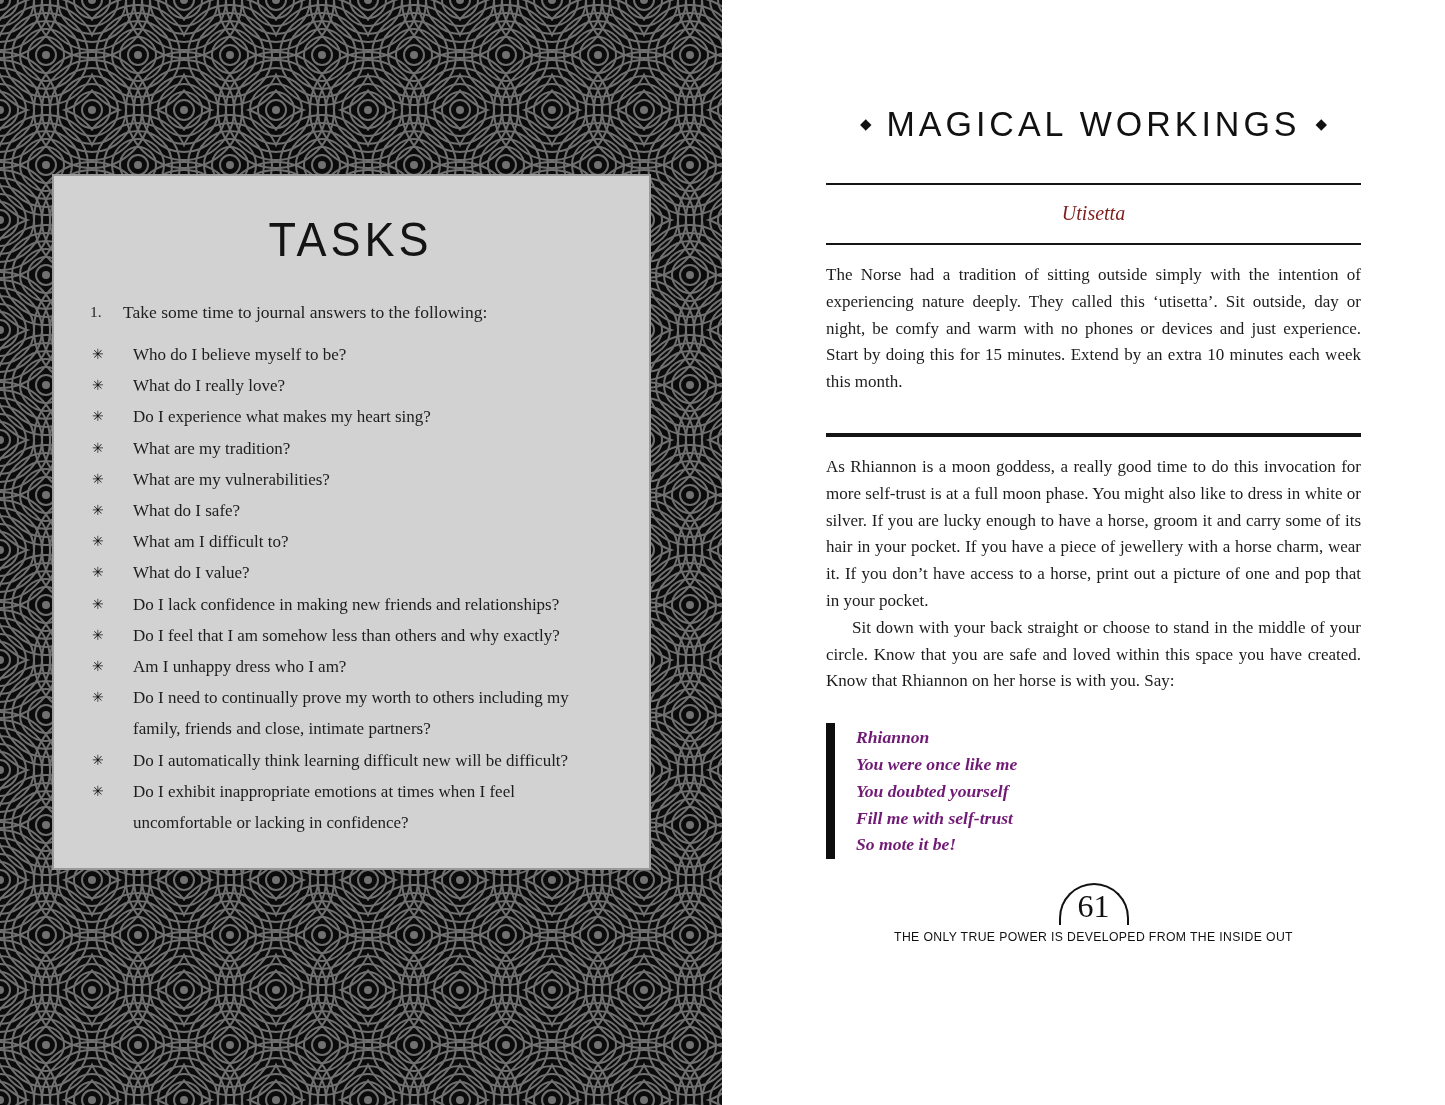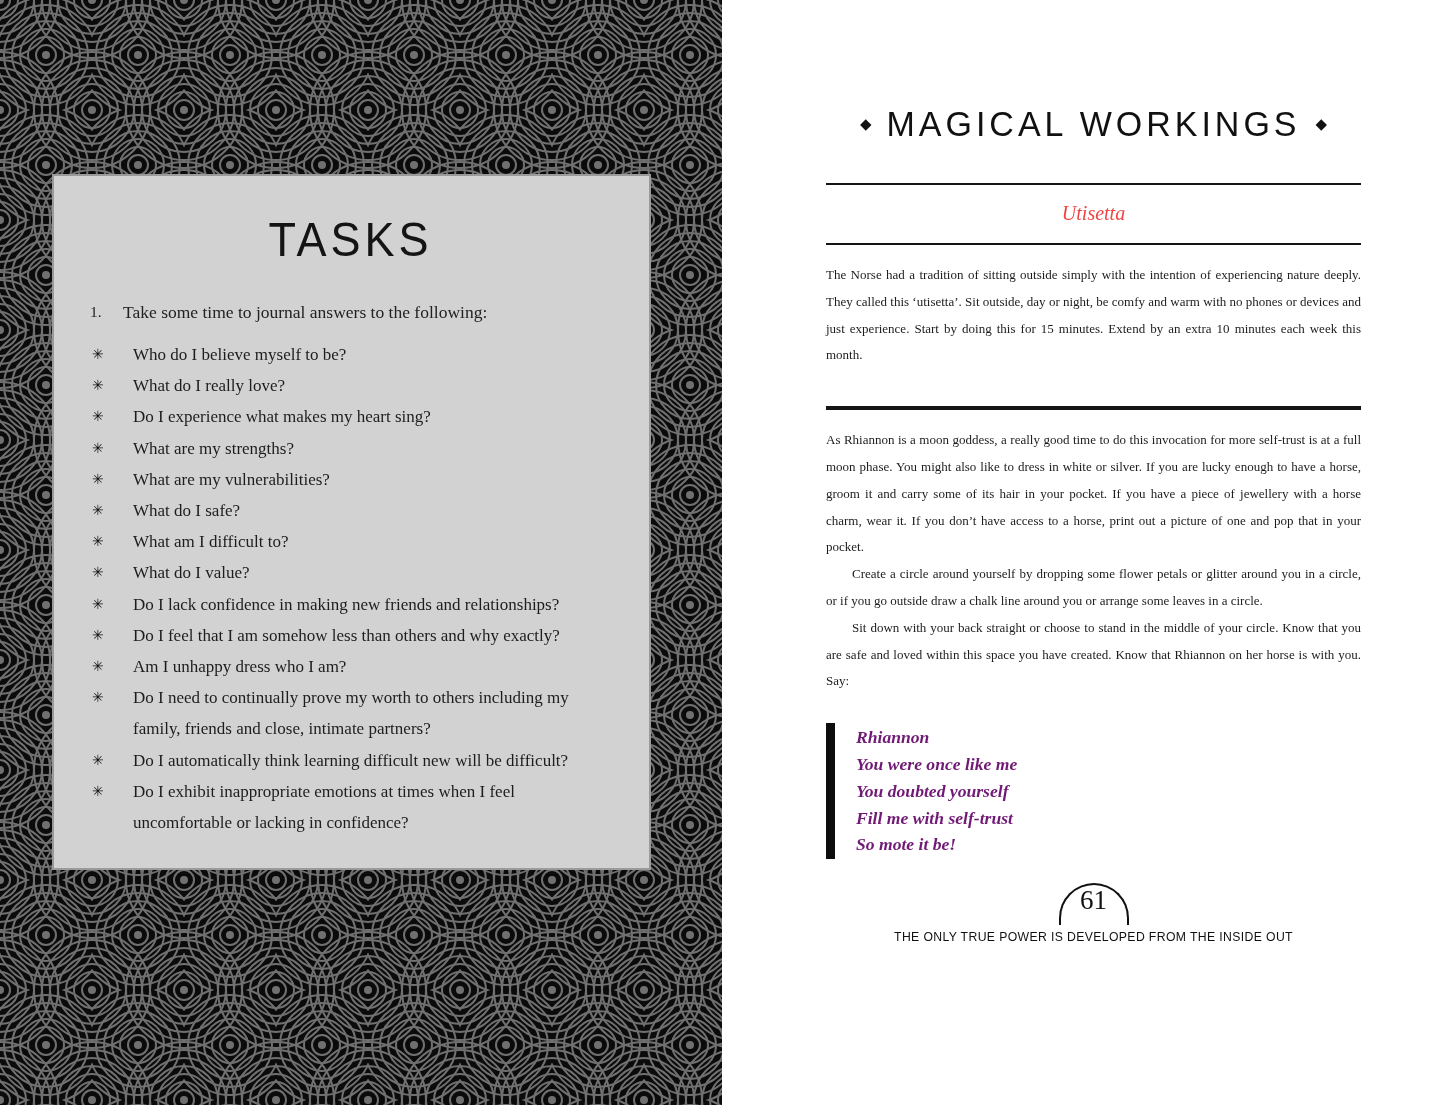--- a/index.html
+++ b/index.html
@@ -36,37 +36,37 @@
   .chapter-title {
     margin:104px 0 0; display:flex; align-items:center; justify-content:center; gap:15px;
     font-family:"Liberation Sans", sans-serif; font-weight:400; color:#111;
   }
   .chapter-title .title-text { font-size:34px; letter-spacing:4px; transform:scaleY(1.05); white-space:nowrap; }
   .chapter-title .diamond { font-size:15px; line-height:1; }
 
   .rule { height:0; border-top:2px solid #151515; }
   .rule-top1 { margin-top:40px; }
   .rule-top2 { margin-top:37px; }
-  .sec-head { text-align:center; font-style:italic; font-size:20px; color:#ef4444; padding:17px 0 18px; }
-
-  .para { text-align:justify; font-size:13px; line-height:26.8px; color:#1c1c1c; margin:17px 0 0; }
+  .sec-head { text-align:center; font-style:italic; font-size:20px; color:#7f1d1d; padding:17px 0 18px; }
+
+  .para { text-align:justify; font-size:17px; line-height:26.8px; color:#1c1c1c; margin:17px 0 0; }
   .para.cont { margin:0; text-indent:26px; }
 
   .verse {
     margin-top:28px; border-left:9px solid #0d0d0d; padding:1px 0 1px 21px;
     font-style:italic; font-weight:600; font-size:17.6px; line-height:26.8px; color:#701a75;
   }
   .verse .vline { display:block; }
 
   .page-footer { margin-top:24px; text-align:center; }
   .pagenum-arc {
     width:70px; height:42px; margin:0 auto; box-sizing:border-box;
     border:2.5px solid #111; border-bottom:none; border-radius:36px 36px 0 0;
-    display:flex; align-items:flex-start; justify-content:center;
-    font-size:27px; color:#111; font-family:"Liberation Serif", serif;
+    display:flex; align-items:flex-end; justify-content:center;
+    font-size:32px; color:#111; font-family:"Liberation Serif", serif;
   }
   .tagline {
     margin-top:4px; font-family:"Liberation Sans", sans-serif;
     font-size:13px; letter-spacing:0.4px; color:#111;
     transform:scaleX(0.94); transform-origin:center;
   }
 </style>
 </head>
 <body>
 
@@ -111,21 +111,21 @@
         <div class="task-item">
             <span class="bullet">✳</span>
             <span class="txt">What do I really love?</span>
           </div>
         <div class="task-item">
             <span class="bullet">✳</span>
             <span class="txt">Do I experience what makes my heart sing?</span>
           </div>
         <div class="task-item">
             <span class="bullet">✳</span>
-            <span class="txt">What are my strengths?</span>
+            <span class="txt">What are my tradition?</span>
           </div>
         <div class="task-item">
             <span class="bullet">✳</span>
             <span class="txt">What are my vulnerabilities?</span>
           </div>
         <div class="task-item">
             <span class="bullet">✳</span>
             <span class="txt">What do I safe?</span>
           </div>
         <div class="task-item">
@@ -176,21 +176,20 @@
       <div class="rule rule-top1"></div>
       <div class="sec-head">Utisetta</div>
       <div class="rule"></div>
 
       <p class="para">The Norse had a tradition of sitting outside simply with the intention of experiencing nature deeply. They called this ‘utisetta’. Sit outside, day or night, be comfy and warm with no phones or devices and just experience. Start by doing this for 15 minutes. Extend by an extra 10 minutes each week this month.</p>
 
       <div class="rule rule-top2"></div>
       <div class="rule"></div>
 
       <p class="para">As Rhiannon is a moon goddess, a really good time to do this invocation for more self-trust is at a full moon phase. You might also like to dress in white or silver. If you are lucky enough to have a horse, groom it and carry some of its hair in your pocket. If you have a piece of jewellery with a horse charm, wear it. If you don’t have access to a horse, print out a picture of one and pop that in your pocket.</p>
-      <p class="para cont">Create a circle around yourself by dropping some flower petals or glitter around you in a circle, or if you go outside draw a chalk line around you or arrange some leaves in a circle.</p>
       <p class="para cont">Sit down with your back straight or choose to stand in the middle of your circle. Know that you are safe and loved within this space you have created. Know that Rhiannon on her horse is with you. Say:</p>
 
       <blockquote class="verse" style="margin-left:0; margin-right:0;">
         <span class="vline">Rhiannon</span>
         <span class="vline">You were once like me</span>
         <span class="vline">You doubted yourself</span>
         <span class="vline">Fill me with self-trust</span>
         <span class="vline">So mote it be!</span>
       </blockquote>
 

